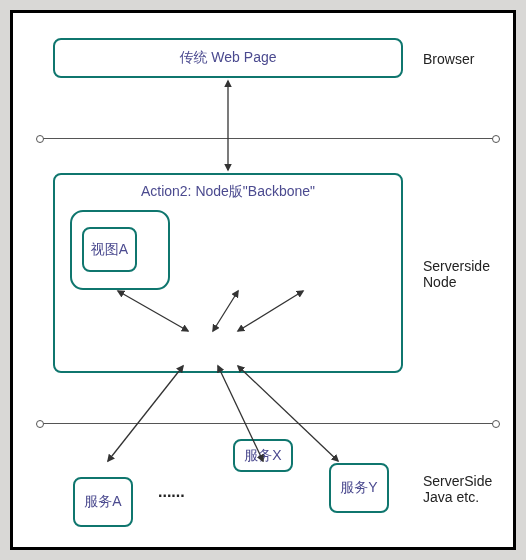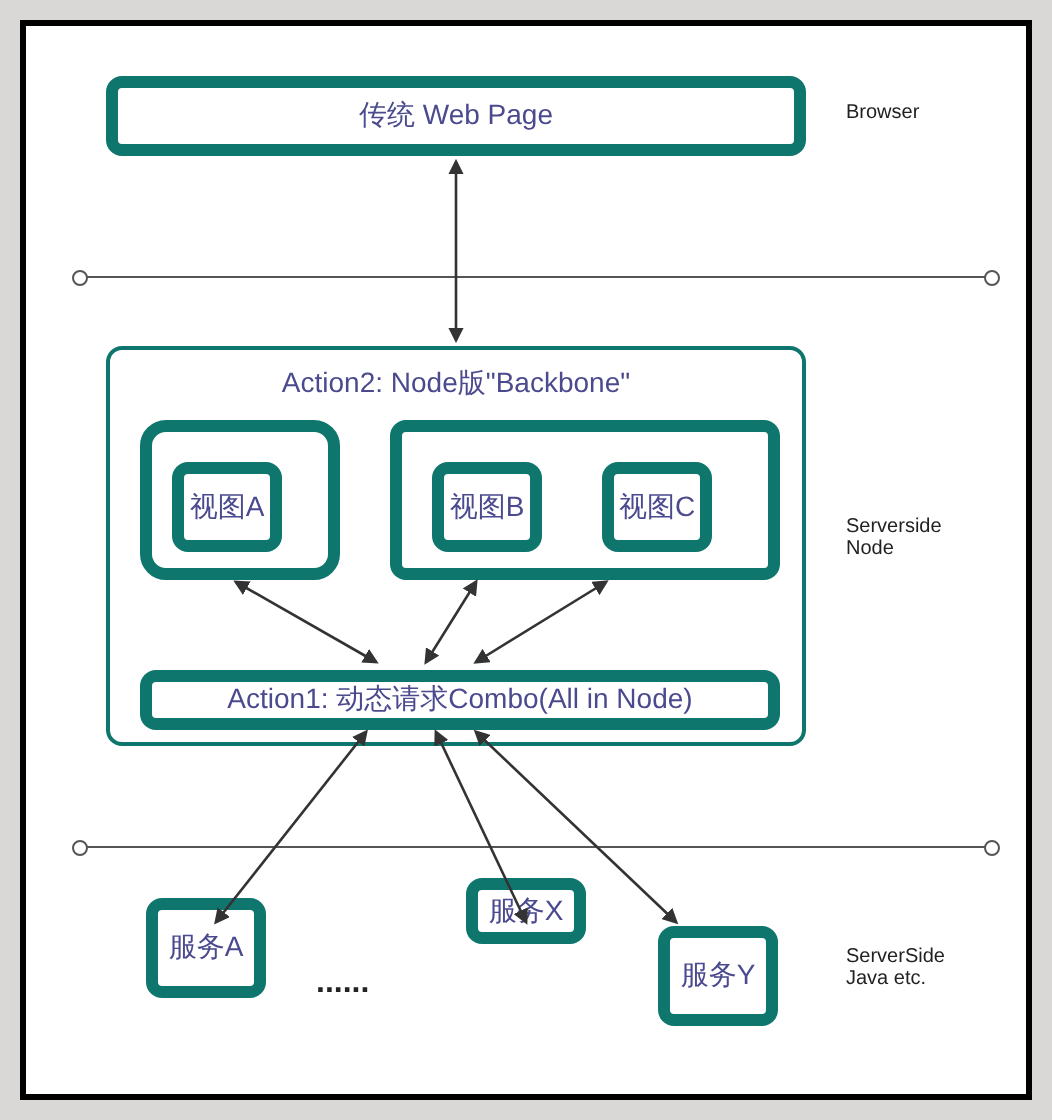--- a/index.html
+++ b/index.html
@@ -14,36 +14,36 @@
     position: absolute;
     left: 10px;
     top: 10px;
     width: 506px;
     height: 540px;
     background: #fff;
     border: 3px solid #000;
   }
   .box {
     position: absolute;
-    border: 6px solid #0f766e;
+    border: 2px solid #0f766e;
     border-radius: 8px;
     display: flex;
     align-items: center;
     justify-content: center;
     text-align: center;
     color: #4b4a8f;
     font-size: 14px;
     background: #fff;
   }
   .thickbox {
     border-width: 2px;
   }
   .label {
     position: absolute;
-    font-size: 10px;
+    font-size: 14px;
     color: #222;
   }
   .hr {
     position: absolute;
     height: 0;
     border-top: 1px solid #555;
   }
   .hr::before, .hr::after {
     content: "";
     position: absolute;
@@ -86,33 +86,28 @@
 
   <div class="hr" style="left:30px; top:125px; width:450px;"></div>
 
   <div class="box thickbox" style="left:40px; top:160px; width:350px; height:200px; display:block;">
     <div class="title" style="left:0; right:0; top:8px;">Action2: Node版"Backbone"</div>
 
     <div class="box" style="left:15px; top:35px; width:100px; height:80px;border-radius:13px;">
       <div class="box" style="left:10px; top:15px; width:55px; height:45px;">视图A</div>
     </div>
 
-    <div class="box" style="left:140px; top:35px; width:195px; height:80px;">
-      <div class="box" style="left:15px; top:15px; width:55px; height:45px;">视图B</div>
-      <div class="box" style="left:100px; top:15px; width:55px; height:45px;">视图C</div>
-    </div>
 
-    <div class="box" style="left:15px; top:160px; width:320px; height:30px;">Action1: 动态请求Combo(All in Node)</div>
   </div>
   <div class="label" style="left:410px; top:245px; white-space:pre;">Serverside
 Node</div>
 
   <div class="hr" style="left:30px; top:410px; width:450px;"></div>
 
-  <div class="box" style="left:60px; top:436px; width:60px; height:50px;">服务A</div>
+  <div class="box" style="left:60px; top:464px; width:60px; height:50px;">服务A</div>
   <div class="dots" style="left:145px; top:470px;">......</div>
   <div class="box" style="left:220px; top:426px; width:60px; height:33px;">服务X</div>
   <div class="box" style="left:300px; top:450px; width:60px; height:50px;margin-left:16px;">服务Y</div>
   <div class="label" style="left:410px; top:460px; white-space:pre;">ServerSide
 Java etc.</div>
 
   <svg class="arrows">
     <defs>
       <marker id="ah" viewBox="0 0 10 10" refX="8" refY="5" markerWidth="6" markerHeight="6" orient="auto-start-reverse">
         <path d="M 0 0 L 10 5 L 0 10 z" fill="#333"></path>

